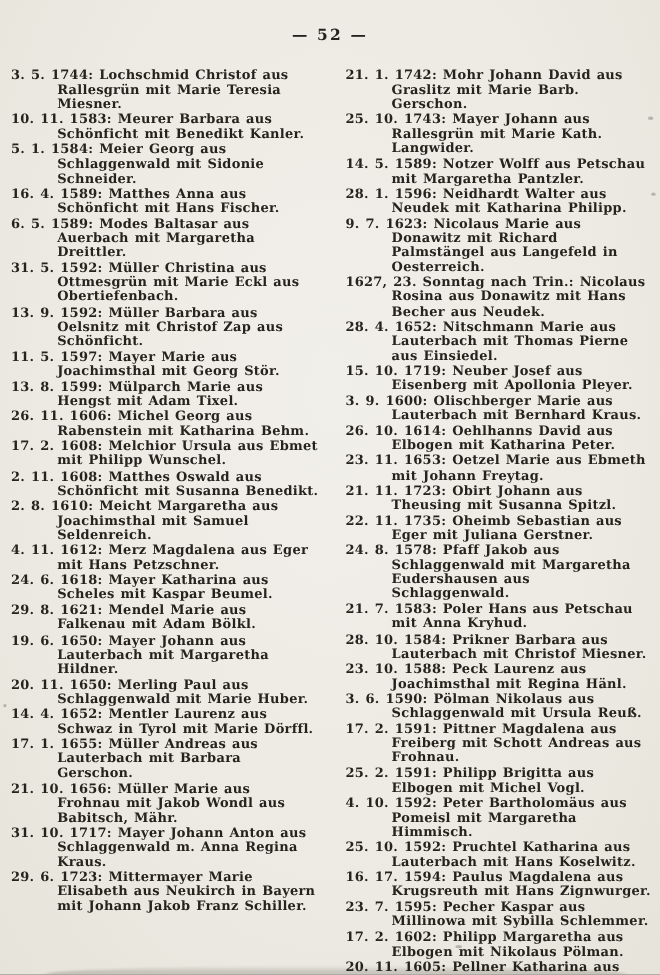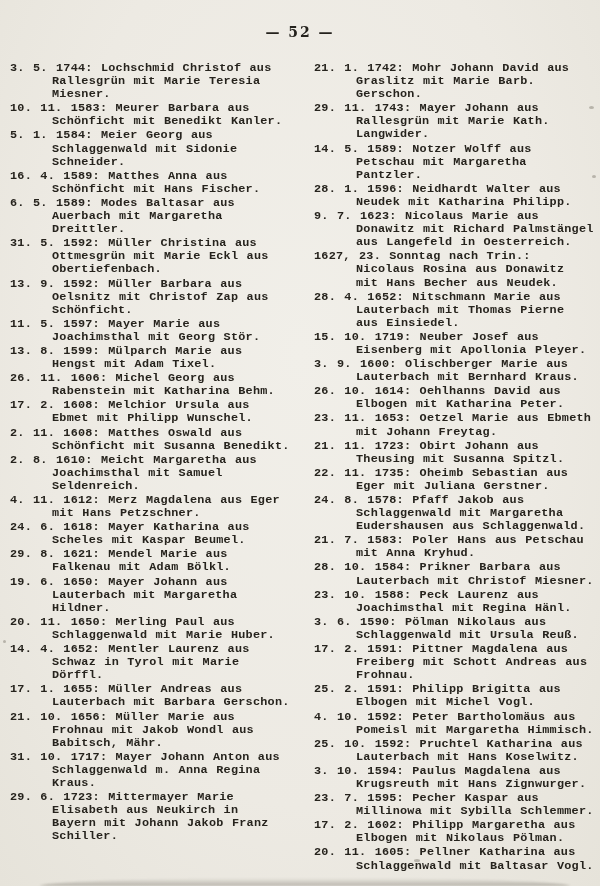--- a/index.html
+++ b/index.html
@@ -17,21 +17,20 @@
     position:absolute;top:24px;left:0;right:0;
     text-align:center;
     font-size:14px;font-weight:bold;
     letter-spacing:2px;
     color:#24221d;
   }
   .columns{
     position:absolute;top:62px;left:10px;right:6px;bottom:14px;
     display:flex;
     gap:24px;
-    font-family:Liberation Mono, monospace;
   }
   .column{
     flex:1 1 0;
     min-width:0;
   }
   .entry{
     font-size:11.8px;
     line-height:13.1px;
     font-weight:bold;
     letter-spacing:0.25px;
@@ -84,42 +83,42 @@
         <div class="entry">19. 6. 1650: Mayer Johann aus Lauterbach mit Margaretha Hildner.</div>
         <div class="entry">20. 11. 1650: Merling Paul aus Schlaggenwald mit Marie Huber.</div>
         <div class="entry">14. 4. 1652: Mentler Laurenz aus Schwaz in Tyrol mit Marie Dörffl.</div>
         <div class="entry">17. 1. 1655: Müller Andreas aus Lauterbach mit Barbara Gerschon.</div>
         <div class="entry">21. 10. 1656: Müller Marie aus Frohnau mit Jakob Wondl aus Babitsch, Mähr.</div>
         <div class="entry">31. 10. 1717: Mayer Johann Anton aus Schlaggenwald m. Anna Regina Kraus.</div>
         <div class="entry">29. 6. 1723: Mittermayer Marie Elisabeth aus Neukirch in Bayern mit Johann Jakob Franz Schiller.</div>
       </div>
     <div class="column">
         <div class="entry">21. 1. 1742: Mohr Johann David aus Graslitz mit Marie Barb. Gerschon.</div>
-        <div class="entry">29. 11. 1743: Mayer Johann aus Rallesgrün mit Marie Kath. Langwider.</div>
+        <div class="entry">25. 10. 1743: Mayer Johann aus Rallesgrün mit Marie Kath. Langwider.</div>
         <div class="entry">14. 5. 1589: Notzer Wolff aus Petschau mit Margaretha Pantzler.</div>
         <div class="entry">28. 1. 1596: Neidhardt Walter aus Neudek mit Katharina Philipp.</div>
         <div class="entry">9. 7. 1623: Nicolaus Marie aus Donawitz mit Richard Palmstängel aus Langefeld in Oesterreich.</div>
         <div class="entry">1627, 23. Sonntag nach Trin.: Nicolaus Rosina aus Donawitz mit Hans Becher aus Neudek.</div>
         <div class="entry">28. 4. 1652: Nitschmann Marie aus Lauterbach mit Thomas Pierne aus Einsiedel.</div>
         <div class="entry">15. 10. 1719: Neuber Josef aus Eisenberg mit Apollonia Pleyer.</div>
         <div class="entry">3. 9. 1600: Olischberger Marie aus Lauterbach mit Bernhard Kraus.</div>
         <div class="entry">26. 10. 1614: Oehlhanns David aus Elbogen mit Katharina Peter.</div>
         <div class="entry">23. 11. 1653: Oetzel Marie aus Ebmeth mit Johann Freytag.</div>
         <div class="entry">21. 11. 1723: Obirt Johann aus Theusing mit Susanna Spitzl.</div>
         <div class="entry">22. 11. 1735: Oheimb Sebastian aus Eger mit Juliana Gerstner.</div>
         <div class="entry">24. 8. 1578: Pfaff Jakob aus Schlaggenwald mit Margaretha Eudershausen aus Schlaggenwald.</div>
         <div class="entry">21. 7. 1583: Poler Hans aus Petschau mit Anna Kryhud.</div>
         <div class="entry">28. 10. 1584: Prikner Barbara aus Lauterbach mit Christof Miesner.</div>
         <div class="entry">23. 10. 1588: Peck Laurenz aus Joachimsthal mit Regina Hänl.</div>
         <div class="entry">3. 6. 1590: Pölman Nikolaus aus Schlaggenwald mit Ursula Reuß.</div>
         <div class="entry">17. 2. 1591: Pittner Magdalena aus Freiberg mit Schott Andreas aus Frohnau.</div>
         <div class="entry">25. 2. 1591: Philipp Brigitta aus Elbogen mit Michel Vogl.</div>
         <div class="entry">4. 10. 1592: Peter Bartholomäus aus Pomeisl mit Margaretha Himmisch.</div>
         <div class="entry">25. 10. 1592: Pruchtel Katharina aus Lauterbach mit Hans Koselwitz.</div>
-        <div class="entry">3. 10. 1594: Paulus Magdalena aus Krugsreuth mit Hans Zignwurger.</div>
+        <div class="entry">16. 17. 1594: Paulus Magdalena aus Krugsreuth mit Hans Zignwurger.</div>
         <div class="entry">23. 7. 1595: Pecher Kaspar aus Millinowa mit Sybilla Schlemmer.</div>
         <div class="entry">17. 2. 1602: Philipp Margaretha aus Elbogen mit Nikolaus Pölman.</div>
         <div class="entry">20. 11. 1605: Pellner Katharina aus Schlaggenwald mit Baltasar Vogl.</div>
       </div>
   </div>
 
   <div class="smudge-bottom"></div>
   <div class="speck s1"></div>
   <div class="speck s2"></div>
   <div class="speck s3"></div>

